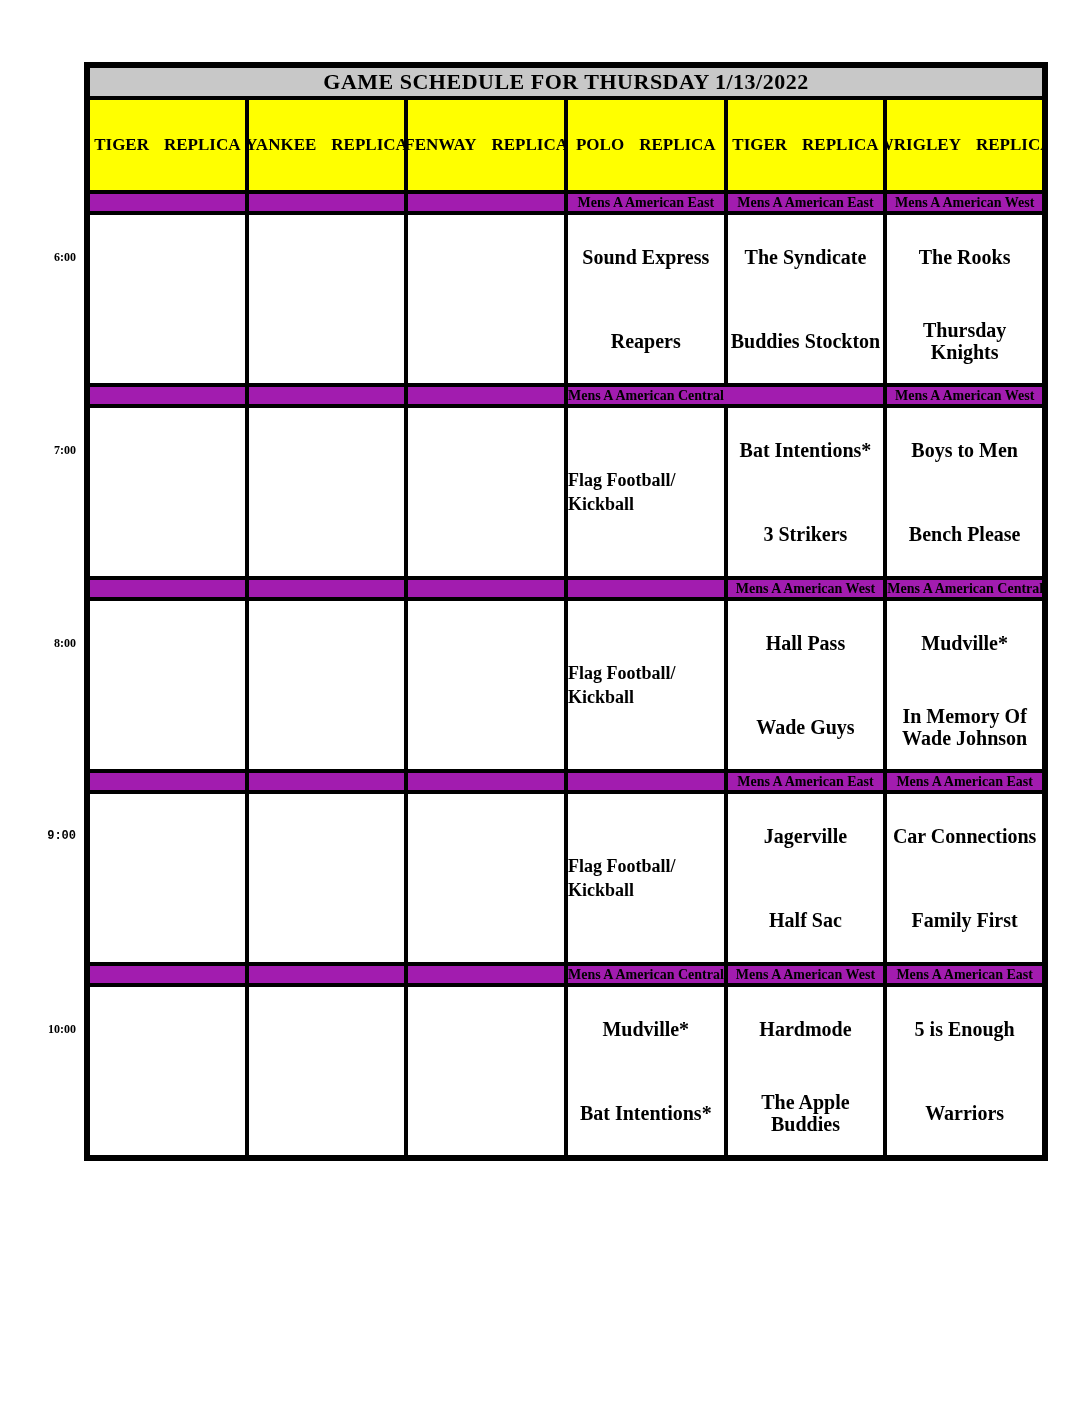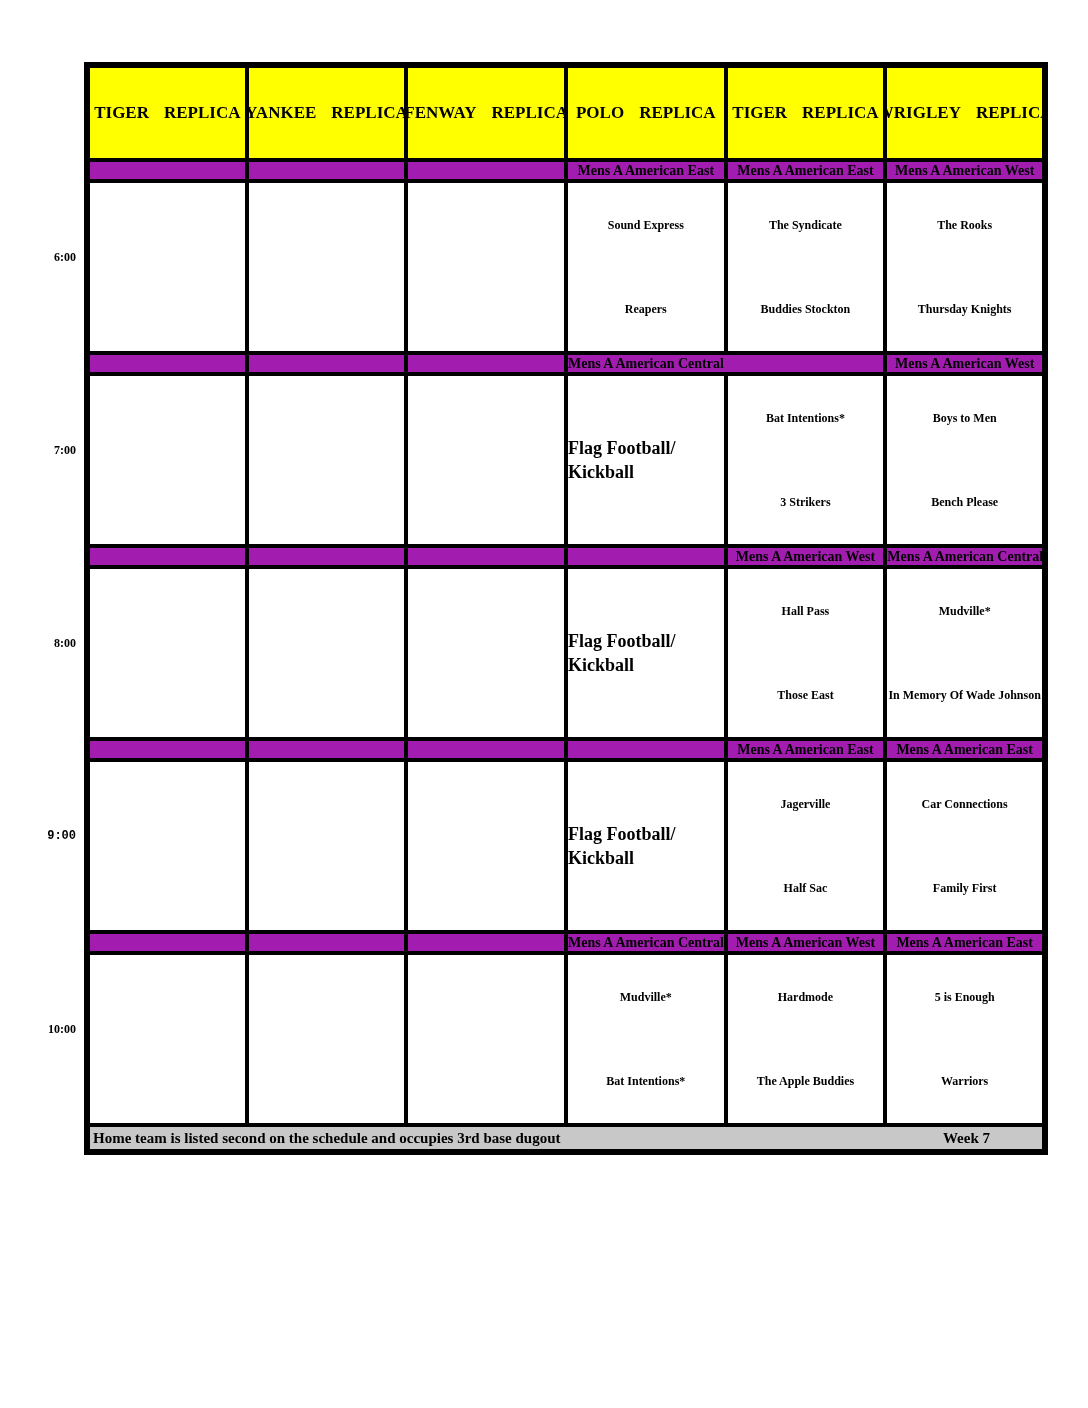--- a/index.html
+++ b/index.html
@@ -24,21 +24,21 @@
   tr.divrow td{background:#a21caf;height:17px;font-size:14px;line-height:17px;
                white-space:nowrap;overflow:hidden;}
   td.div-center{text-align:center;}
   td.div-clip{text-align:left;padding-left:2px;}
   td.div-merged{text-align:left;padding-left:150px;}
 
   
   tr.gamerow td{height:168px;background:#fff;vertical-align:middle;}
   .match{display:flex;flex-direction:column;height:168px;}
   .half{flex:1;display:flex;align-items:center;justify-content:center;
-        text-align:center;font-size:12px;line-height:22px;padding:0 1px;}
+        text-align:center;font-size:20px;line-height:22px;padding:0 1px;}
   td.activity{background:#c3d69b;}
   .act-line{font-size:18px;line-height:24px;}
 
   
   td.footer-cell{background:#c8c8c8;height:22px;}
   .footer-inner{display:flex;justify-content:space-between;align-items:center;
                 font-size:15px;line-height:22px;padding-left:3px;}
   .week{margin-right:52px;}
 
   
@@ -54,20 +54,23 @@
 
   <div class="time-label t-600">6:00</div>
   <div class="time-label t-700">7:00</div>
   <div class="time-label t-800">8:00</div>
   <div class="time-label t-900">9:00</div>
   <div class="time-label t-1000">10:00</div>
 
   <table class="sched">
 
     <tbody>
+        <tr>
+      <td class="title-cell" colspan="6">GAME SCHEDULE FOR THURSDAY 1/13/2022</td>
+    </tr>
 
     <tr>
       <td class="venue">
         <div class="venue-inner">
           <span>TIGER</span>
           <span>REPLICA</span>
         </div>
       </td>
       <td class="venue">
         <div class="venue-inner">
@@ -177,21 +180,21 @@
       <td></td>
       <td></td>
       <td></td>
       <td class="activity">
         <div class="act-line">Flag Football/</div>
         <div class="act-line">Kickball</div>
       </td>
       <td>
         <div class="match">
           <div class="half">Hall Pass</div>
-          <div class="half">Those East</div>
+          <div class="half">Wade Guys</div>
         </div>
       </td>
       <td>
         <div class="match">
           <div class="half">Mudville*</div>
           <div class="half">In Memory Of Wade Johnson</div>
         </div>
       </td>
     </tr>
 
@@ -252,23 +255,15 @@
         </div>
       </td>
       <td>
         <div class="match">
           <div class="half">5 is Enough</div>
           <div class="half">Warriors</div>
         </div>
       </td>
     </tr>
 
-    <tr>
-      <td class="footer-cell" colspan="6">
-        <div class="footer-inner">
-          <span>Home team is listed second on the schedule and occupies 3rd base dugout</span>
-          <span class="week">Week 7</span>
-        </div>
-      </td>
-    </tr>
   </tbody>
     </table>
 </div>
 
 </body></html>

